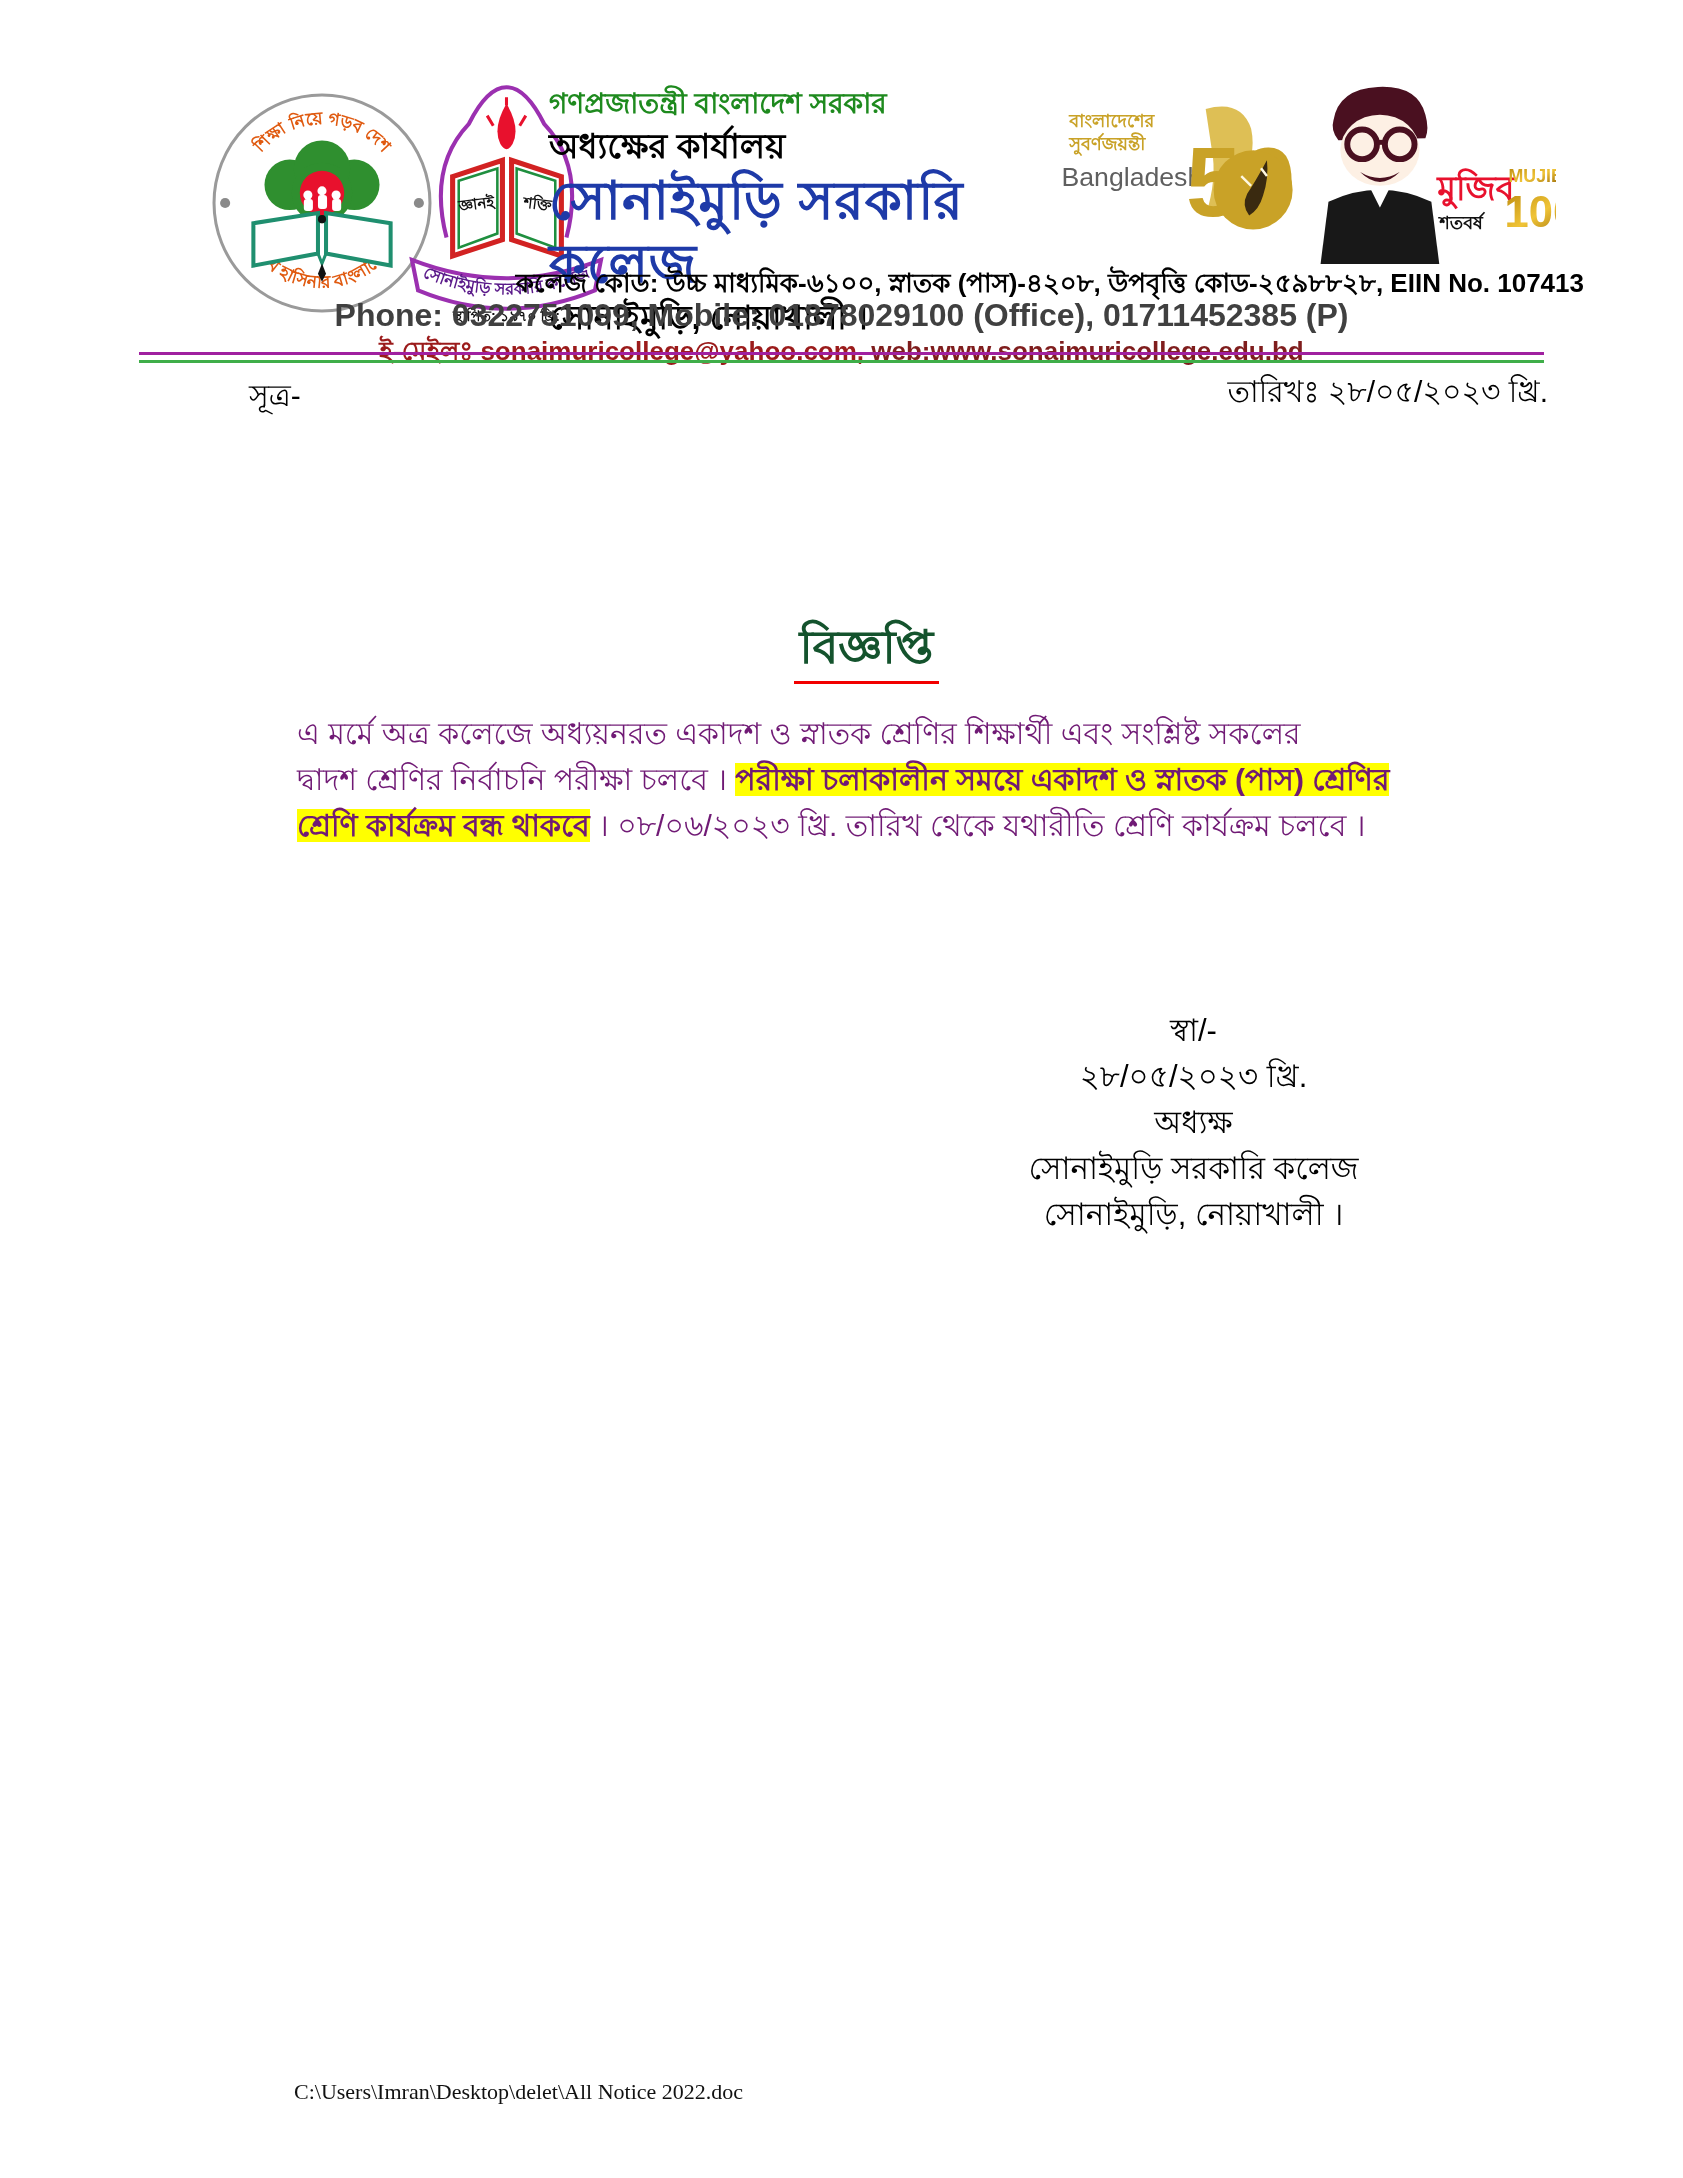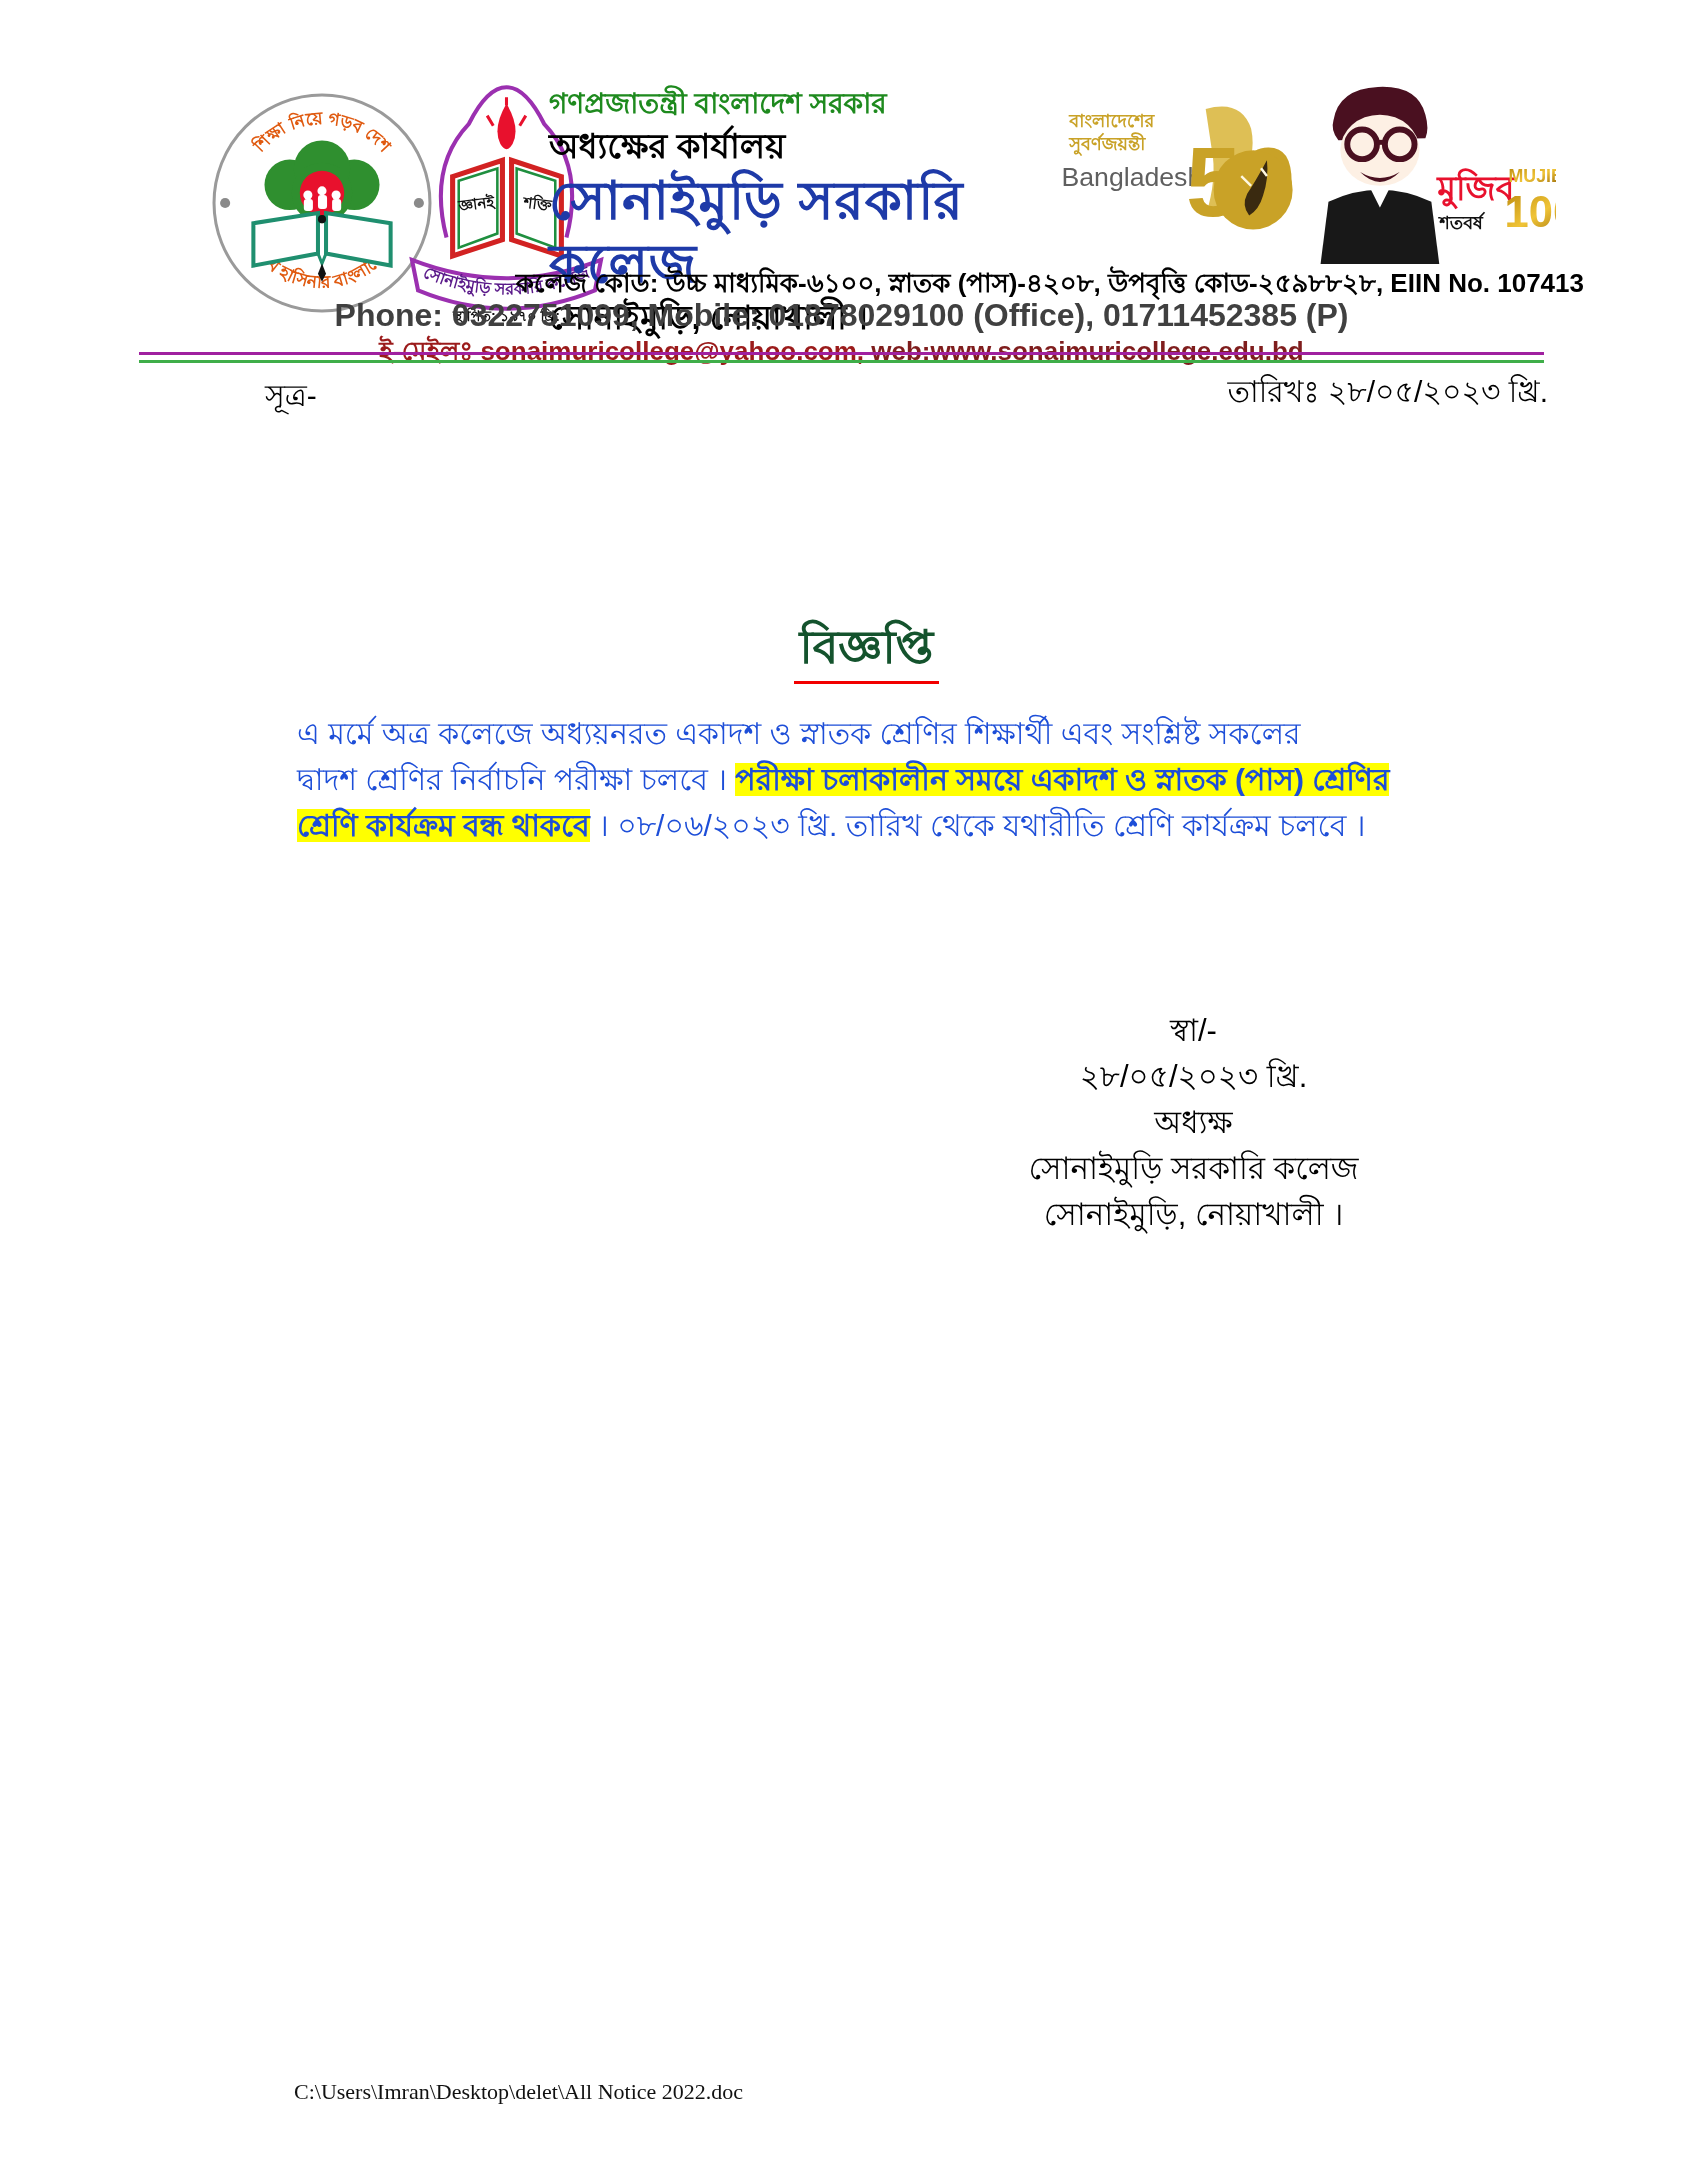--- a/index.html
+++ b/index.html
@@ -22,29 +22,29 @@
     font-size:26px; font-weight:bold; color:#000; }
   .phone-line { position:absolute; left:99px; top:297px; width:1485px; text-align:center;
     font-size:32px; font-weight:bold; color:#404040; }
   .email-line { position:absolute; left:99px; top:331px; width:1485px; text-align:center;
     font-size:26px; font-weight:bold; }
   .email-part { color:#9b1b1b; }
   .web-part { color:#7f1d1d; }
   .rule-purple { position:absolute; left:139px; right:139px; top:352px; height:3px; background:#a020a0; }
   .rule-green  { position:absolute; left:139px; right:139px; top:360px; height:3px; background:#3fae49; }
   
-  .ref-label { position:absolute; left:265px; top:372px; font-size:30px; color:#000; }
+  .ref-label { position:absolute; left:249px; top:372px; font-size:30px; color:#000; }
   .date-label { position:absolute; right:135px; top:368px; font-size:30px; color:#000;margin-left:42px; }
   
   .title-wrap { position:absolute; left:297px; top:620px; width:1139px; text-align:center; }
   .notice-title { display:inline-block; font-size:46px; font-weight:bold; color:#14532d;
     border-bottom:3px solid #f20000; padding:0 6px 6px 6px; line-height:55px; }
   
   .body-text { position:absolute; left:297px; top:711px; width:1141px;
-    font-size:30px; line-height:46px; color:#1d4ed8; }
+    font-size:30px; line-height:46px; color:#701a75; }
   .body-line { white-space:nowrap; }
   .just { display:flex; justify-content:space-between; }
   .hl { background:#ffff00; font-weight:bold; }
   
   .sign-block { position:absolute; left:931px; top:1008px; width:525px; text-align:center;
     font-size:31px; line-height:46px; color:#000; }
   
   .footer-path { position:absolute; left:294px; top:2079px;
     font-family:"Liberation Serif", serif; font-size:22px; color:#111; }
   svg text { font-family:"Liberation Sans", sans-serif; }

